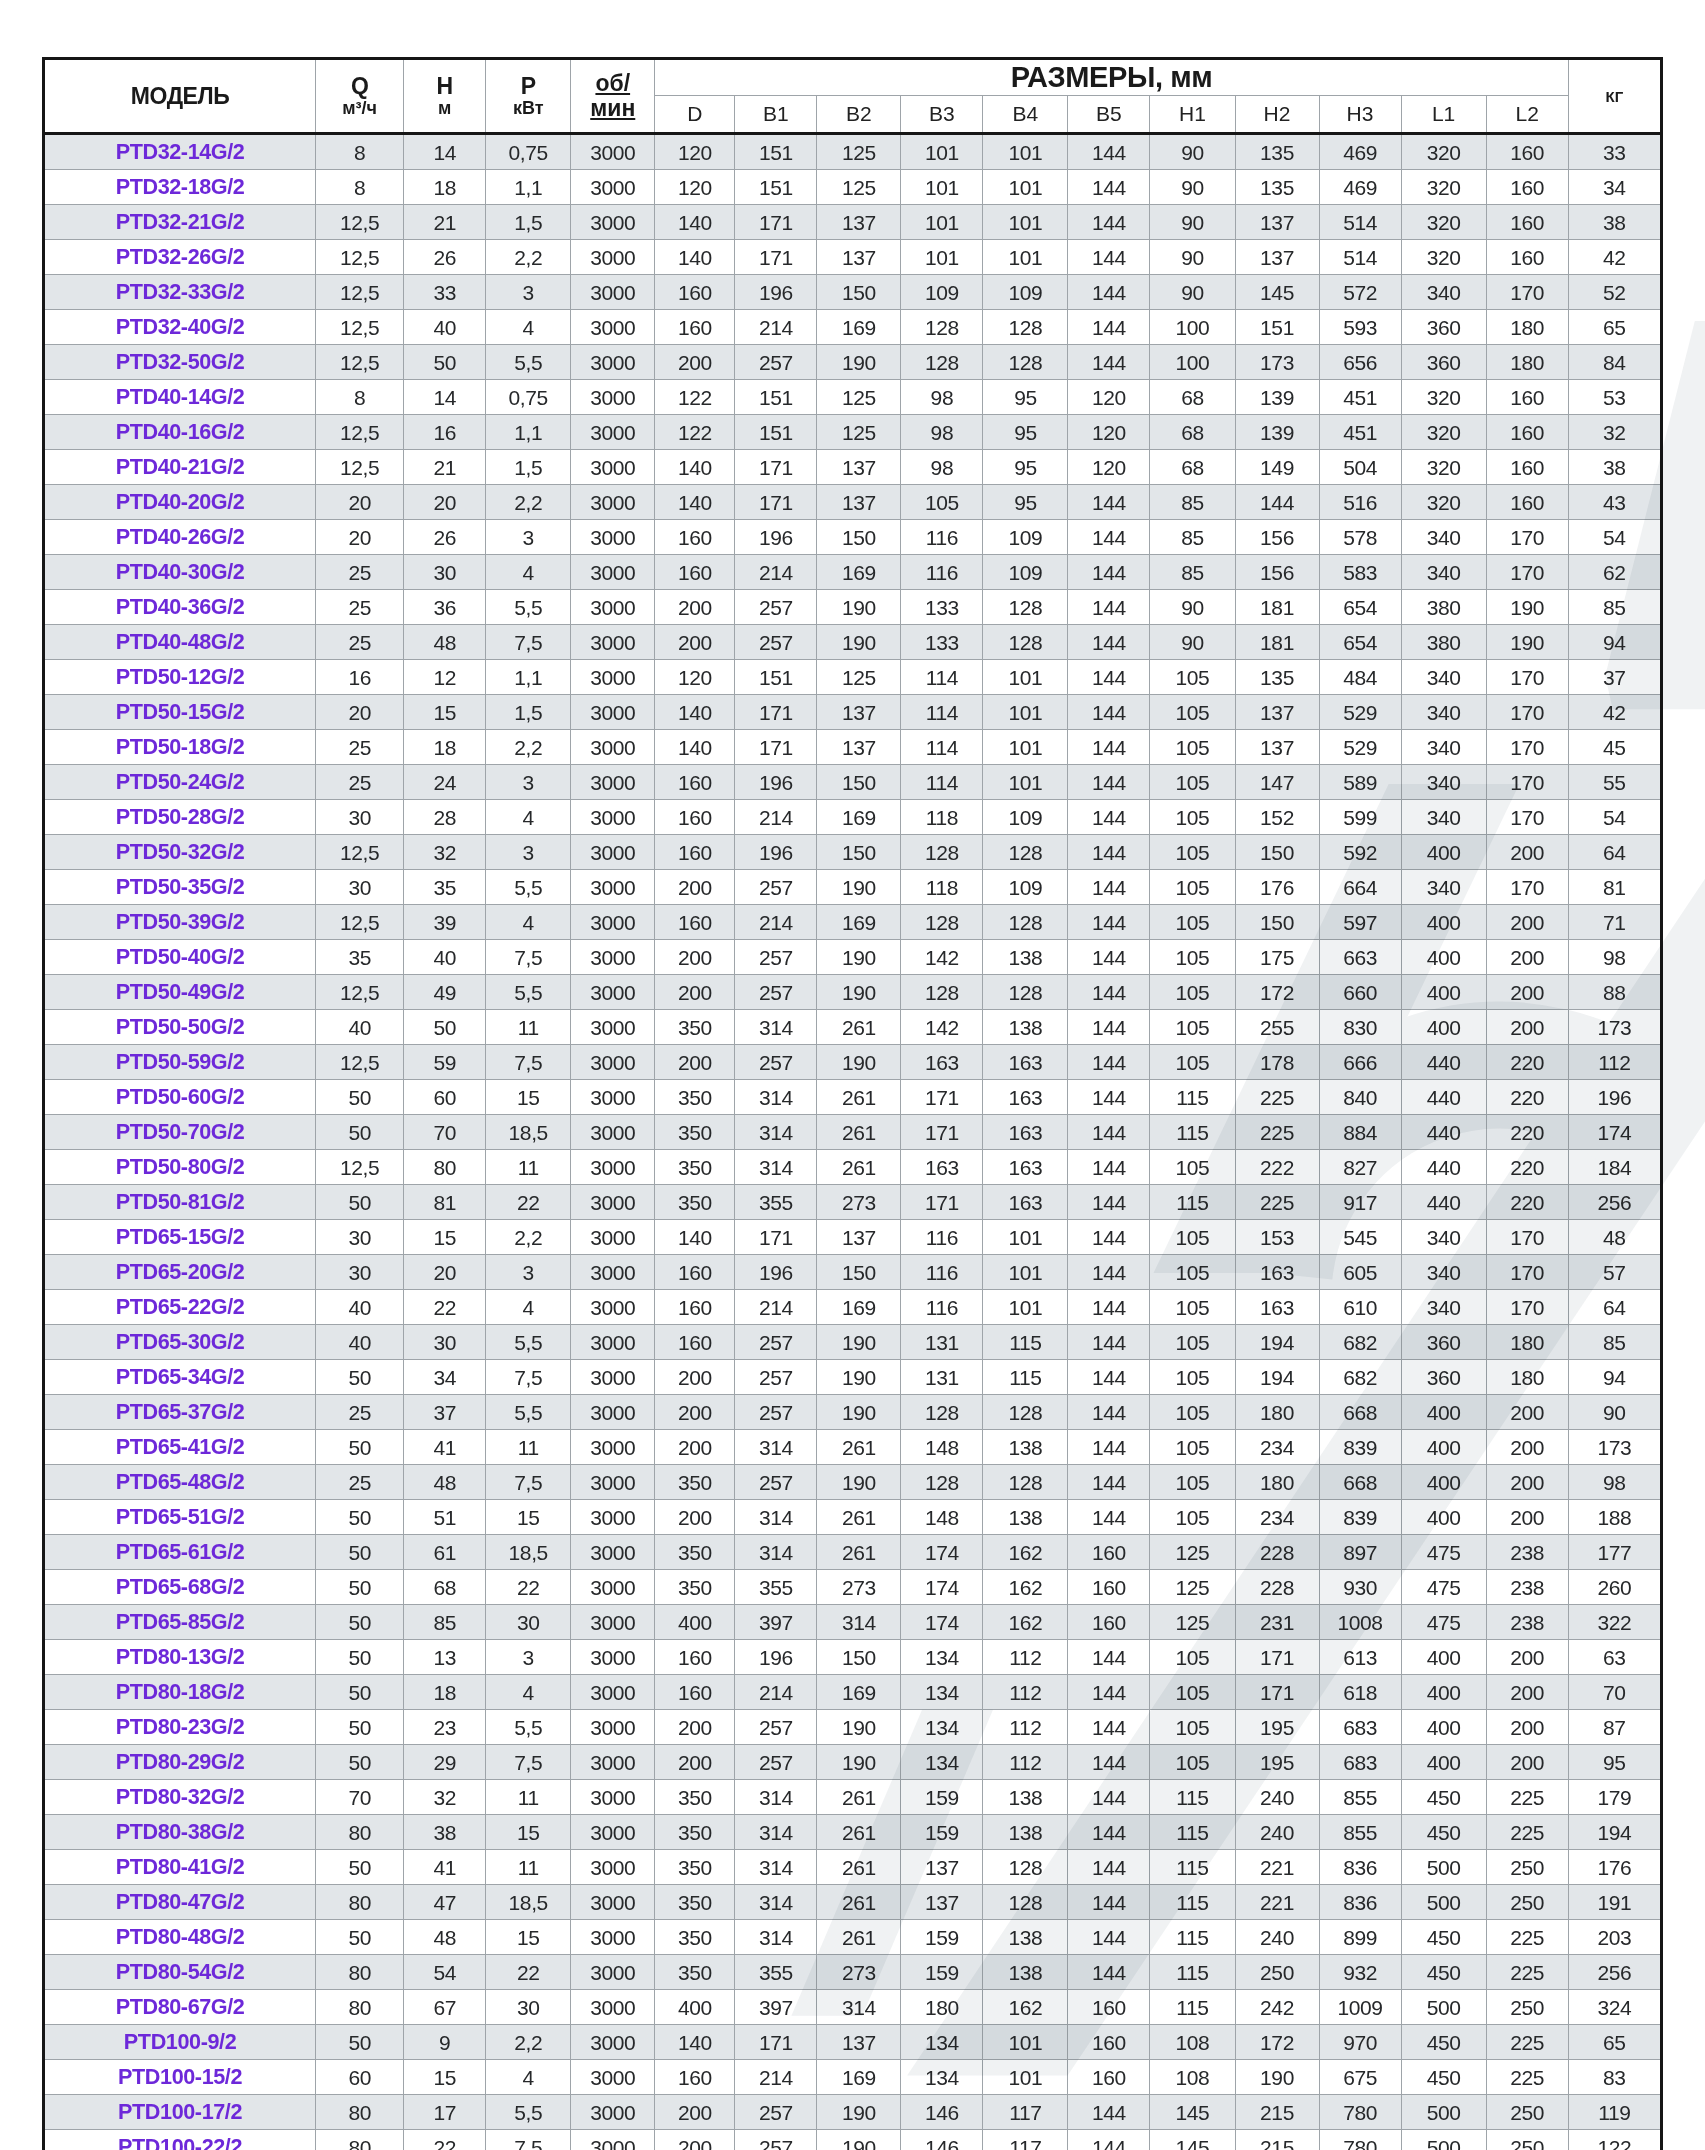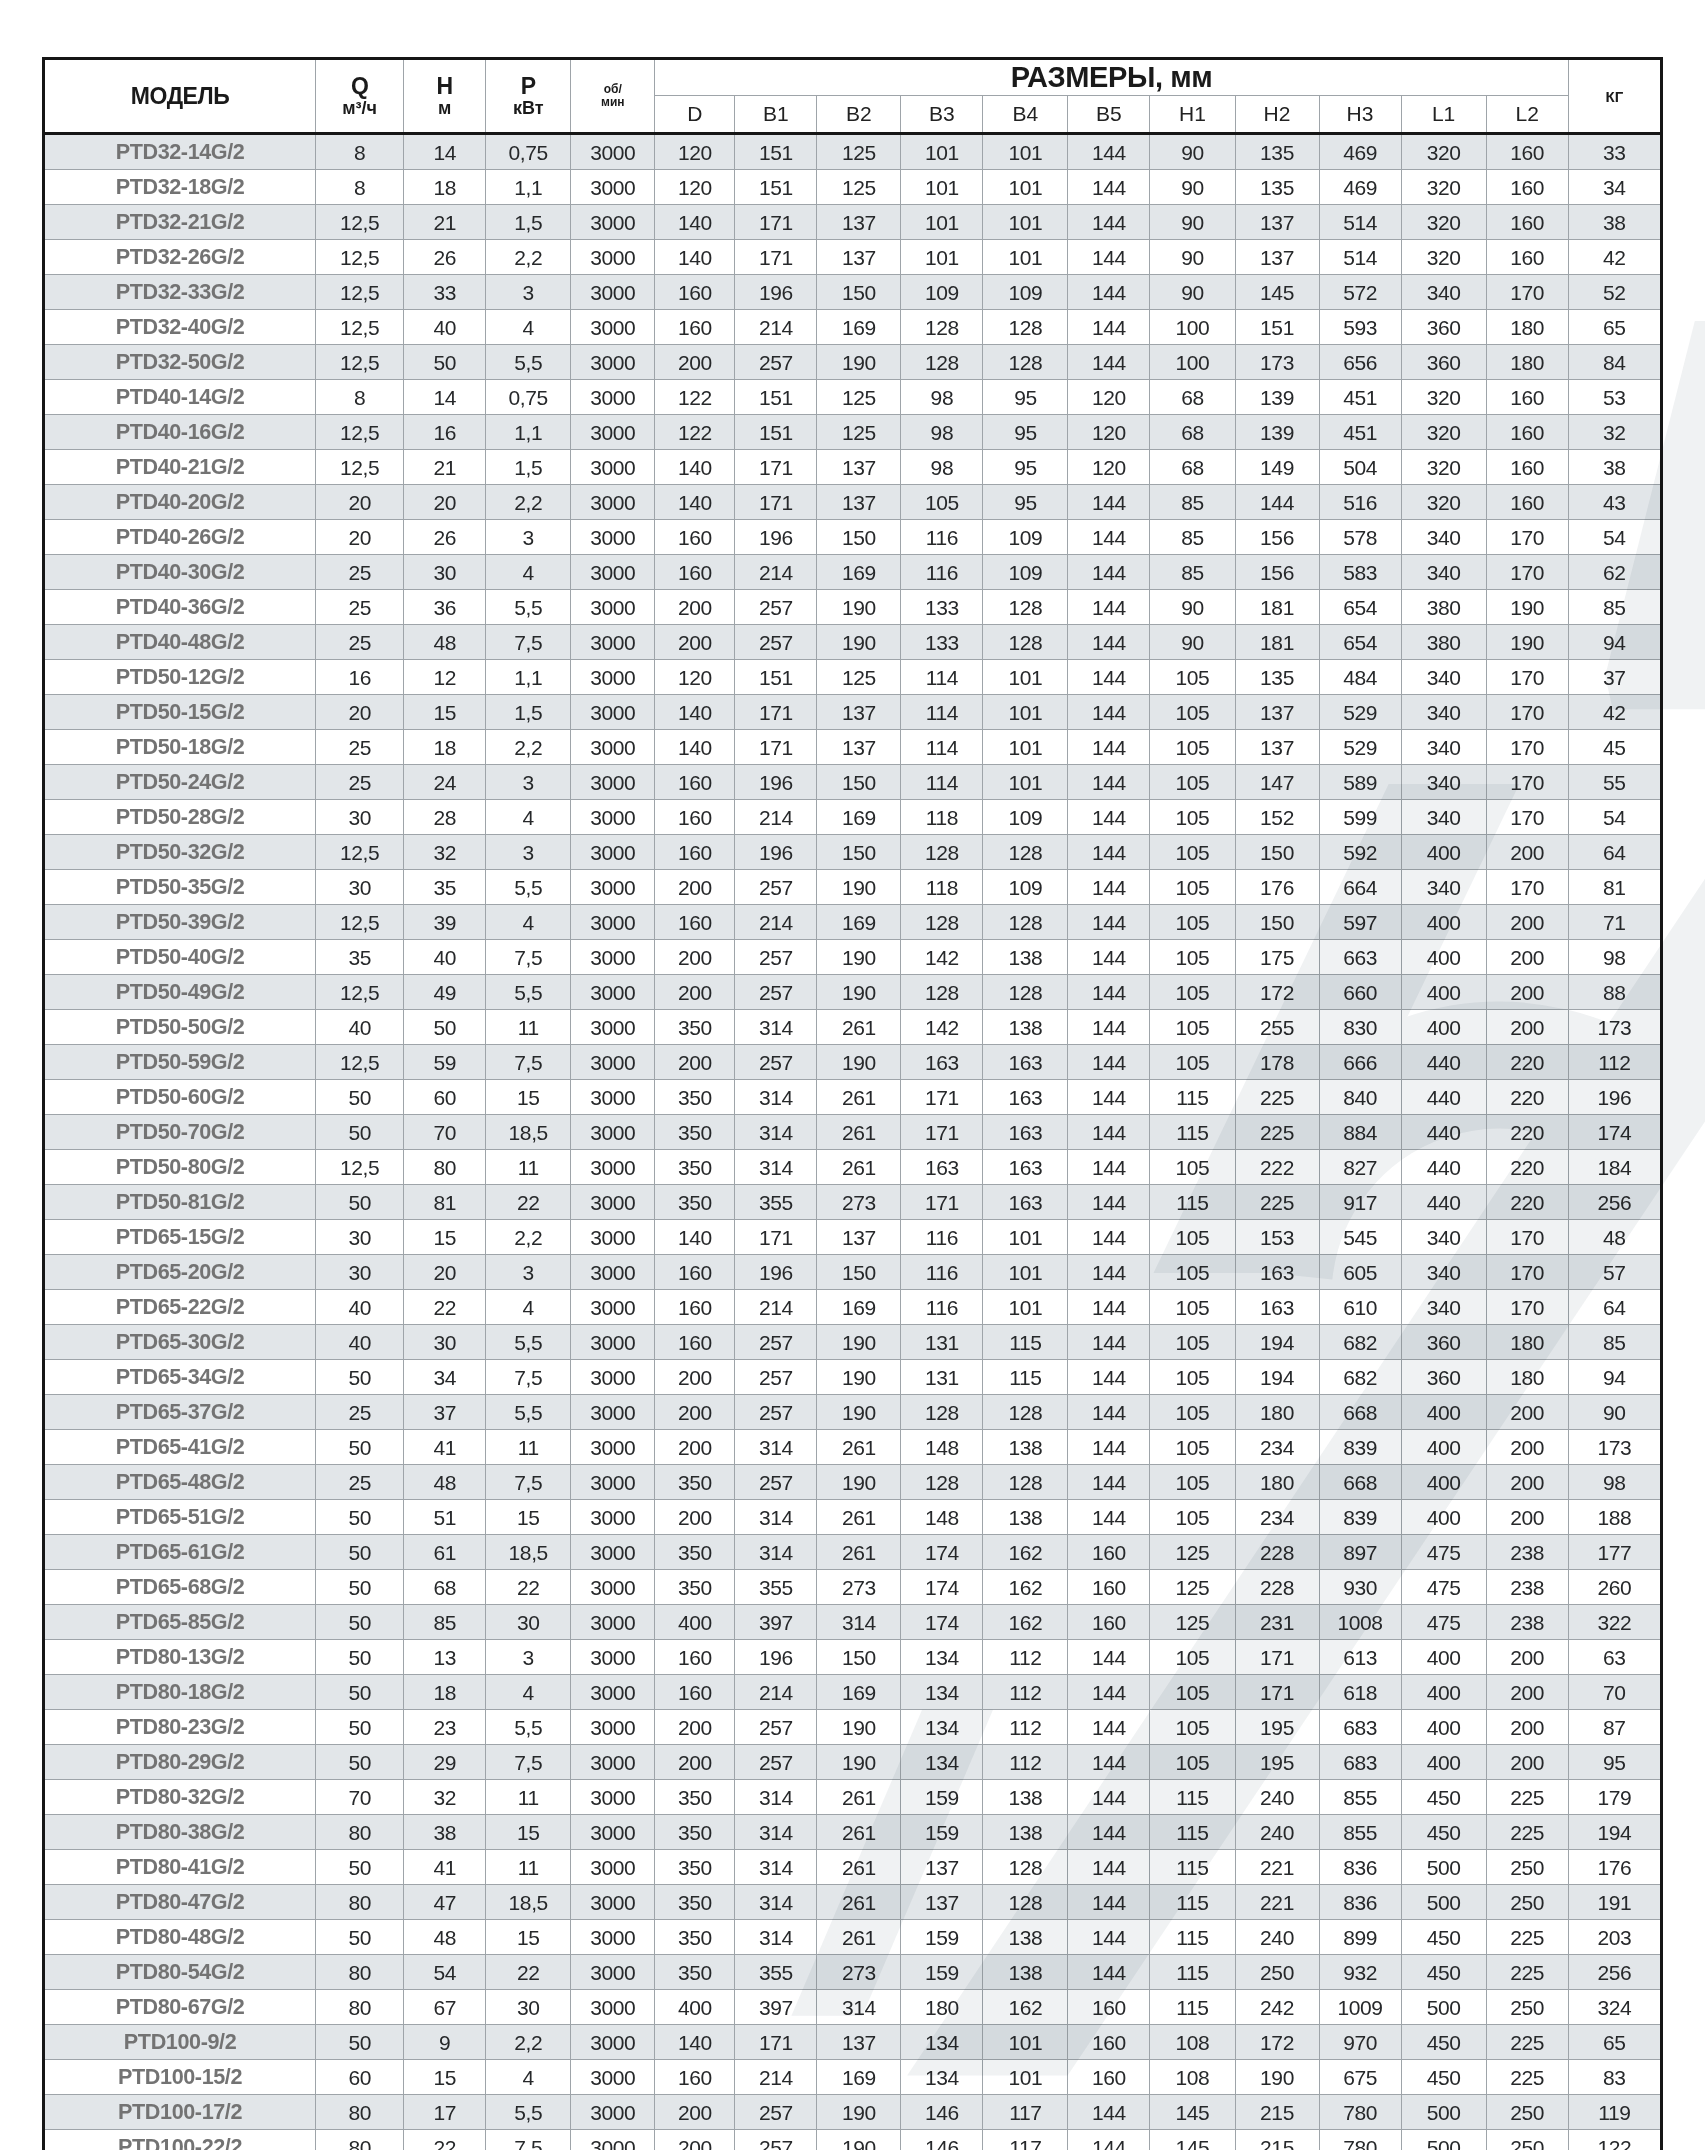--- a/index.html
+++ b/index.html
@@ -21,29 +21,29 @@
     text-align:center;vertical-align:middle;
     padding:0;overflow:hidden;white-space:nowrap;
   }
   thead th{background:#ffffff;color:#1a1a1a;}
   thead tr.h-top th{height:35px;}
   thead tr.h-sub th{height:36px;}
   thead th.hdr-bottom{border-bottom:3.7px solid #161616;}
   .hdr-model{font-size:23px;font-weight:700;letter-spacing:-0.4px;}
   .hdr-main{font-size:23px;font-weight:700;line-height:1.04;letter-spacing:-0.4px;}
   .hdr-unit{font-size:18px;font-weight:700;line-height:1.04;display:block;}
-  .hdr-rpm{font-size:12px;font-weight:700;line-height:1.08;}
+  .hdr-rpm{font-size:23px;font-weight:700;line-height:1.08;text-decoration:underline;}
   .hdr-dims{font-size:29px;font-weight:700;letter-spacing:-0.4px;}
   .hdr-dimcol{font-size:21px;font-weight:400;color:#222;}
   .hdr-kg{font-size:15px;font-weight:700;}
   tbody td{
     font-size:21px;font-weight:400;color:#26282a;letter-spacing:-0.4px;
     height:34px;line-height:1;
   }
-  tbody td.model{font-weight:700;color:#737373;font-size:21.6px;}
+  tbody td.model{font-weight:700;color:#6d28d9;font-size:21.6px;}
   tbody tr:nth-child(odd) td{background:#e2e6e9;}
   tbody tr:nth-child(even) td{background:#ffffff;}
   .watermark{
     position:absolute;left:0;top:0;width:1706px;height:2151px;z-index:2;
     pointer-events:none;mix-blend-mode:multiply;opacity:0.6;
   }
 </style>
 </head>
 <body>
 

